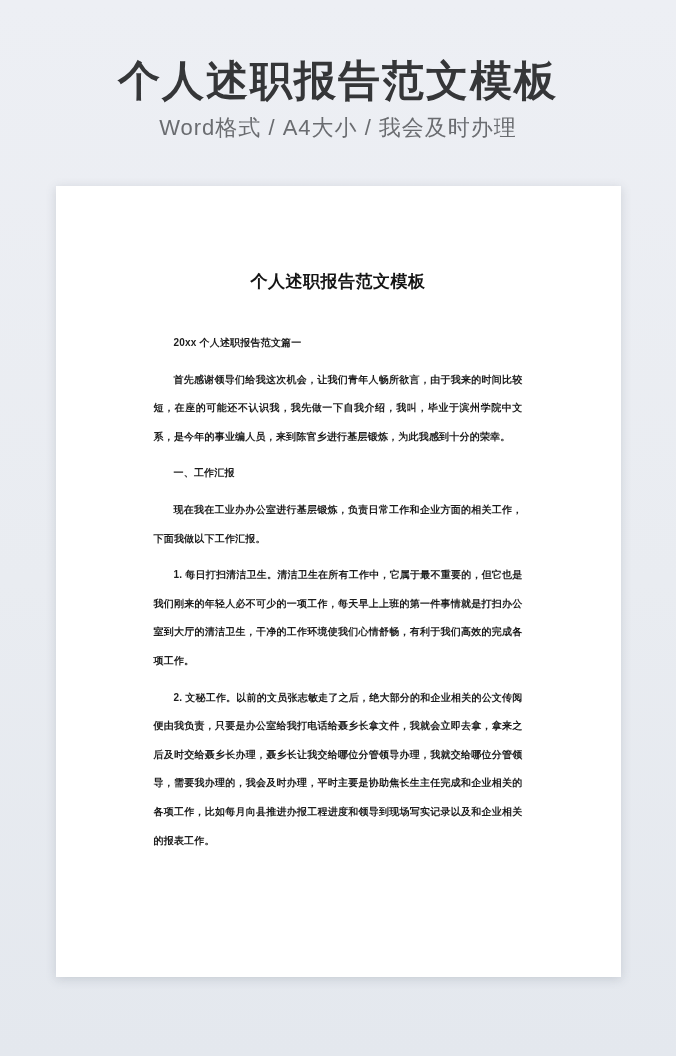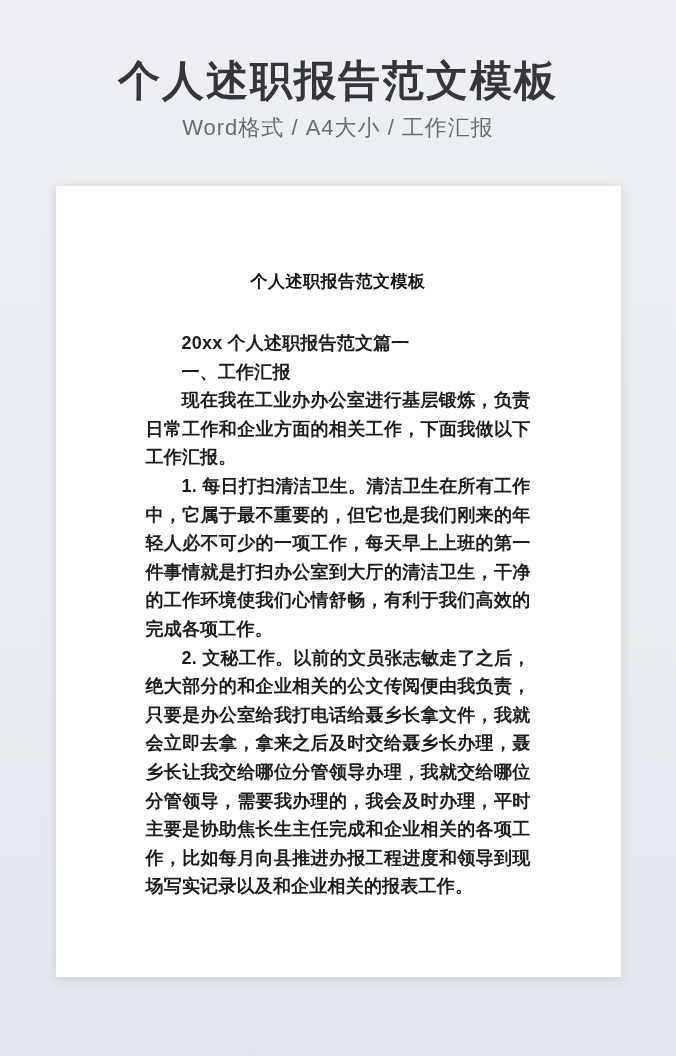--- a/index.html
+++ b/index.html
@@ -42,40 +42,41 @@
   .doc-title {
     margin: 0 0 36px 0;
     text-align: center;
     font-size: 17px;
     line-height: 22px;
     font-weight: 700;
     color: #141414;
     letter-spacing: 0.5px;
   }
   .doc-body p {
-    margin: 0;
-    font-size: 18px;
+    margin: 8px;
+    font-size: 10px;
     line-height: 28.6px;
     font-weight: 600;
     color: #1d1d1d;
     text-indent: 2em;
     text-align: justify;
     letter-spacing: 0.2px;
   }
 </style>
 </head>
 <body>
 
 <div class="header">
   <h1 class="header-title">个人述职报告范文模板</h1>
-  <p class="header-subtitle">Word格式 / A4大小 / 工作汇报</p>
+  <p class="header-subtitle">Word格式 / A4大小 / 我会及时办理</p>
 </div>
 
 <div class="doc-page">
   <h2 class="doc-title">个人述职报告范文模板</h2>
   <div class="doc-body">
     <p>20xx 个人述职报告范文篇一</p>
+    <p>首先感谢领导们给我这次机会，让我们青年人畅所欲言，由于我来的时间比较短，在座的可能还不认识我，我先做一下自我介绍，我叫，毕业于滨州学院中文系，是今年的事业编人员，来到陈官乡进行基层锻炼，为此我感到十分的荣幸。</p>
     <p>一、工作汇报</p>
     <p>现在我在工业办办公室进行基层锻炼，负责日常工作和企业方面的相关工作，下面我做以下工作汇报。</p>
     <p>1. 每日打扫清洁卫生。清洁卫生在所有工作中，它属于最不重要的，但它也是我们刚来的年轻人必不可少的一项工作，每天早上上班的第一件事情就是打扫办公室到大厅的清洁卫生，干净的工作环境使我们心情舒畅，有利于我们高效的完成各项工作。</p>
     <p>2. 文秘工作。以前的文员张志敏走了之后，绝大部分的和企业相关的公文传阅便由我负责，只要是办公室给我打电话给聂乡长拿文件，我就会立即去拿，拿来之后及时交给聂乡长办理，聂乡长让我交给哪位分管领导办理，我就交给哪位分管领导，需要我办理的，我会及时办理，平时主要是协助焦长生主任完成和企业相关的各项工作，比如每月向县推进办报工程进度和领导到现场写实记录以及和企业相关的报表工作。</p>
   </div>
 </div>
 
 </body></html>

